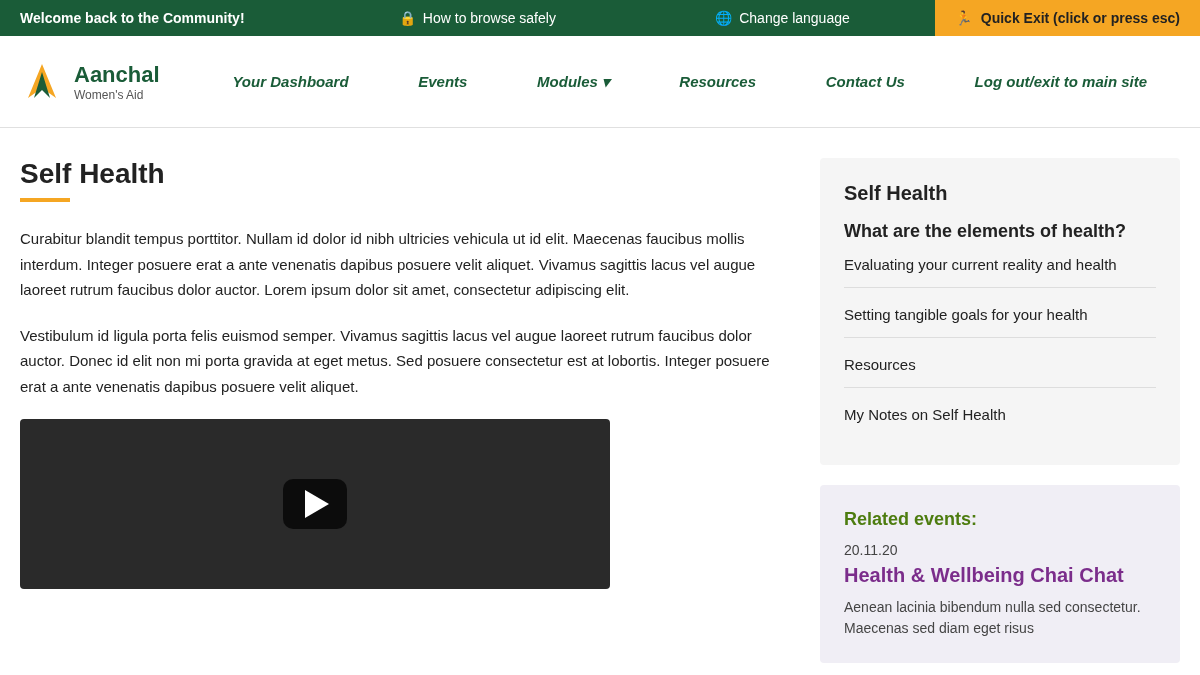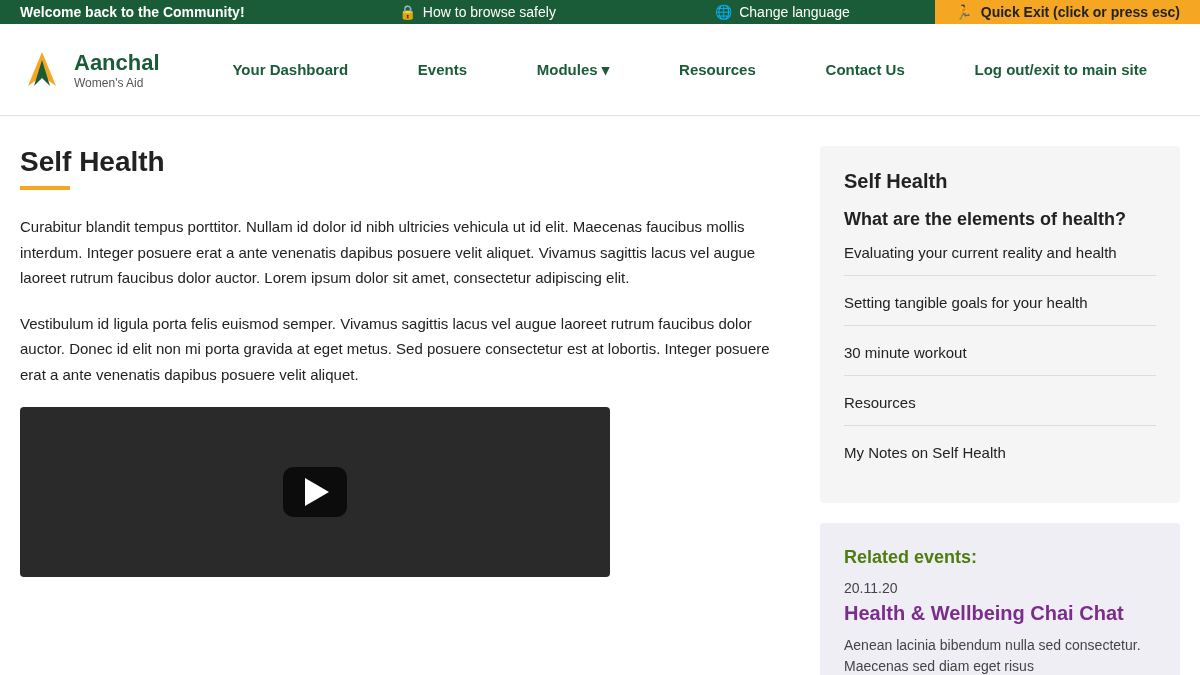--- a/index.html
+++ b/index.html
@@ -5,21 +5,21 @@
     * { box-sizing: border-box; margin: 0; padding: 0; }
     body { font-family: Arial, sans-serif; font-size: 16px; color: #222; background: #fff; width: 1200px; }
 
     
     .top-banner {
       display: flex;
       align-items: center;
       background: #1a5c38;
       color: #fff;
       font-size: 14px;
-      height: 24px;
+      height: 36px;
     }
     .banner-welcome {
       flex: 1;
       padding-left: 20px;
       font-weight: bold;
     }
     .banner-safe {
       flex: 1;
       display: flex;
       align-items: center;
@@ -75,20 +75,21 @@
     .logo-sub {
       font-size: 12px;
       color: #555;
     }
     .nav-links {
       display: flex;
       align-items: center;
       gap: 4px;
       flex: 1;
       justify-content: space-around;
+      font-style: italic;
     }
     .nav-link {
       font-size: 15px;
       color: #1a5c38;
       font-weight: bold;
       text-decoration: none;
       padding: 0 10px;
       cursor: pointer;
     }
 
@@ -273,21 +274,20 @@
     </div>
   </div>
 
   <div class="right-sidebar">
 
     <div class="sidebar-card">
       <div class="sidebar-card-title">Self Health</div>
       <a class="sidebar-link">What are the elements of health?</a>
       <span class="sidebar-item">Evaluating your current reality and health</span>
       <span class="sidebar-item">Setting tangible goals for your health</span>
-      <span class="sidebar-item">30 minute workout</span>
       <span class="sidebar-item">Resources</span>
       <span class="sidebar-item">My Notes on Self Health</span>
     </div>
 
     <div class="events-card">
       <div class="events-title">Related events:</div>
       <div class="event-date">20.11.20</div>
       <div class="event-name">Health &amp; Wellbeing Chai Chat</div>
       <div class="event-desc">Aenean lacinia bibendum nulla sed consectetur. Maecenas sed diam eget risus</div>
     </div>

